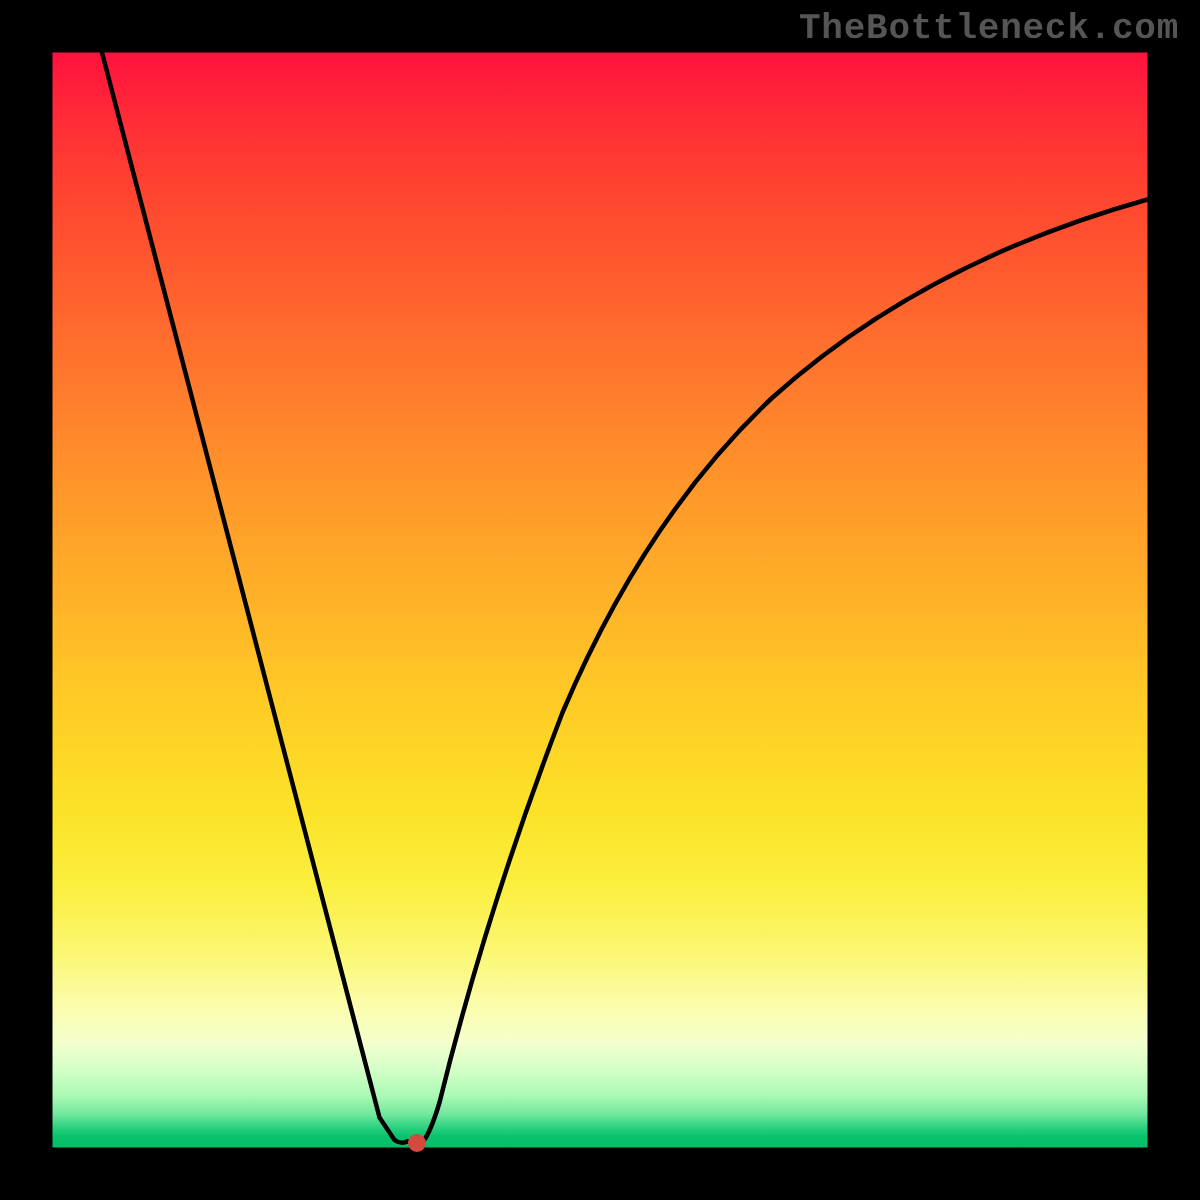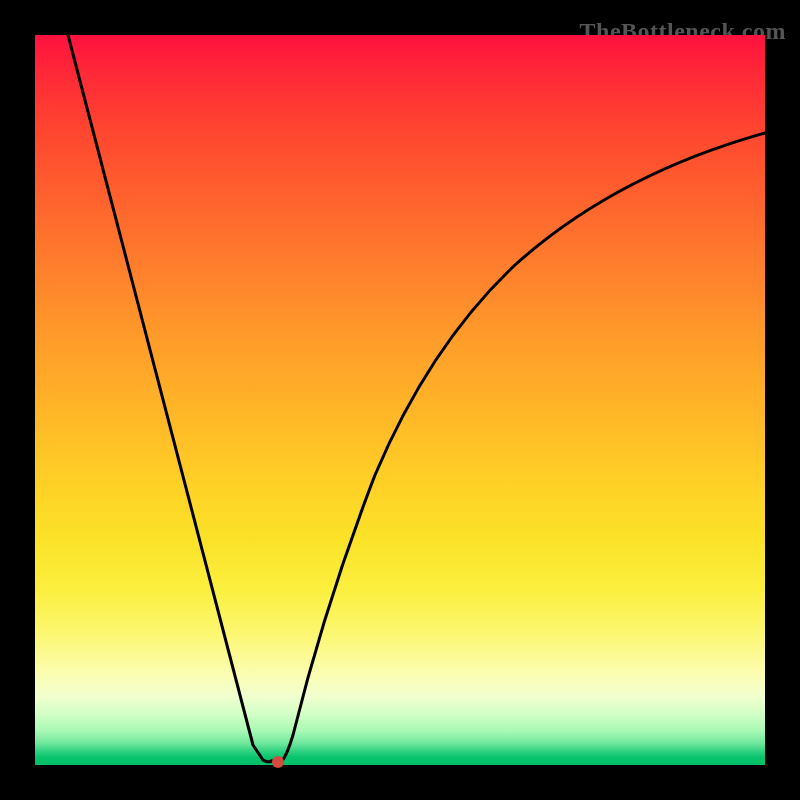--- a/index.html
+++ b/index.html
@@ -18,23 +18,22 @@
     background: #000;
   }
   .watermark {
     position: absolute;
     top: 6px;
     right: 14px;
     color: #555;
     font-size: 24px;
     font-weight: 600;
     letter-spacing: 0.5px;
-    font-family: Liberation Serif, serif;
+    font-family: Liberation Mono, monospace;
     user-select: none;
-    margin-top: 12px;
   }
   .plot-area {
     position: absolute;
     left: 35px;
     top: 35px;
     width: 730px;
     height: 730px;
     
     background: linear-gradient(
       to bottom,

